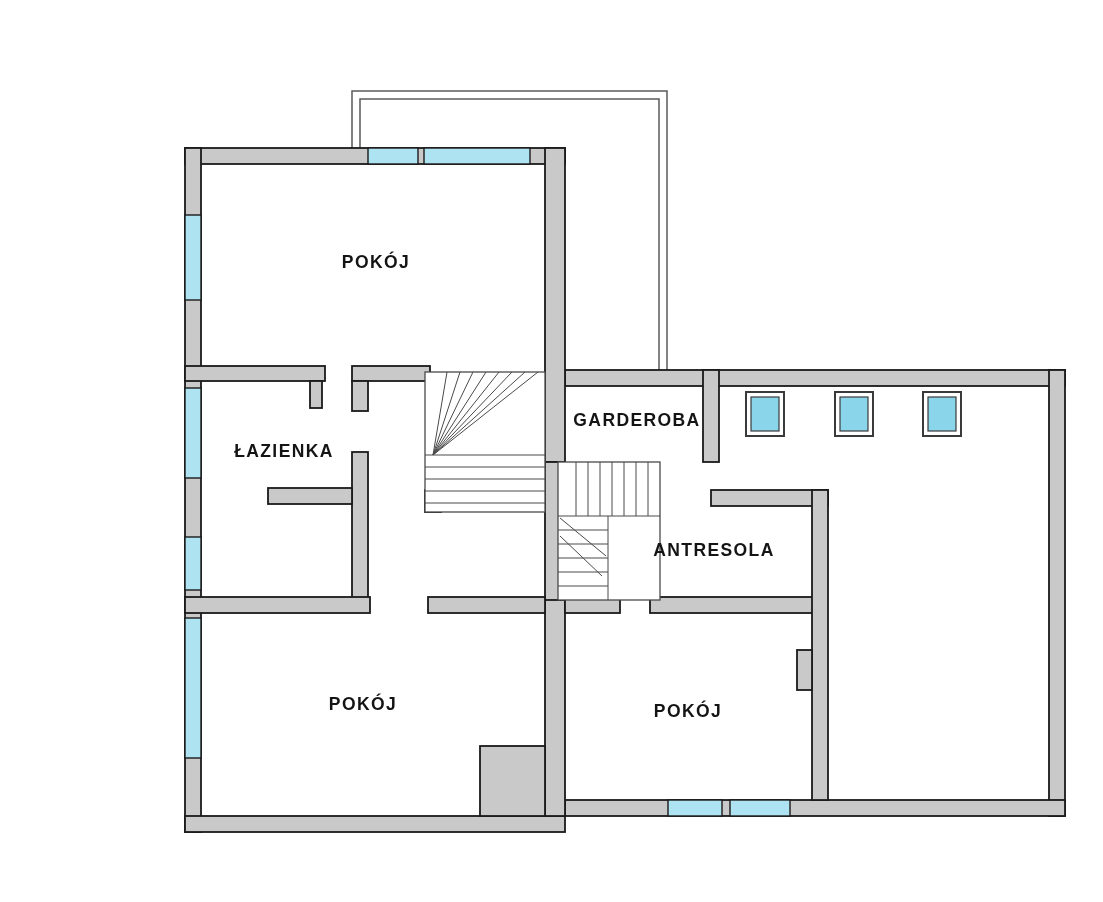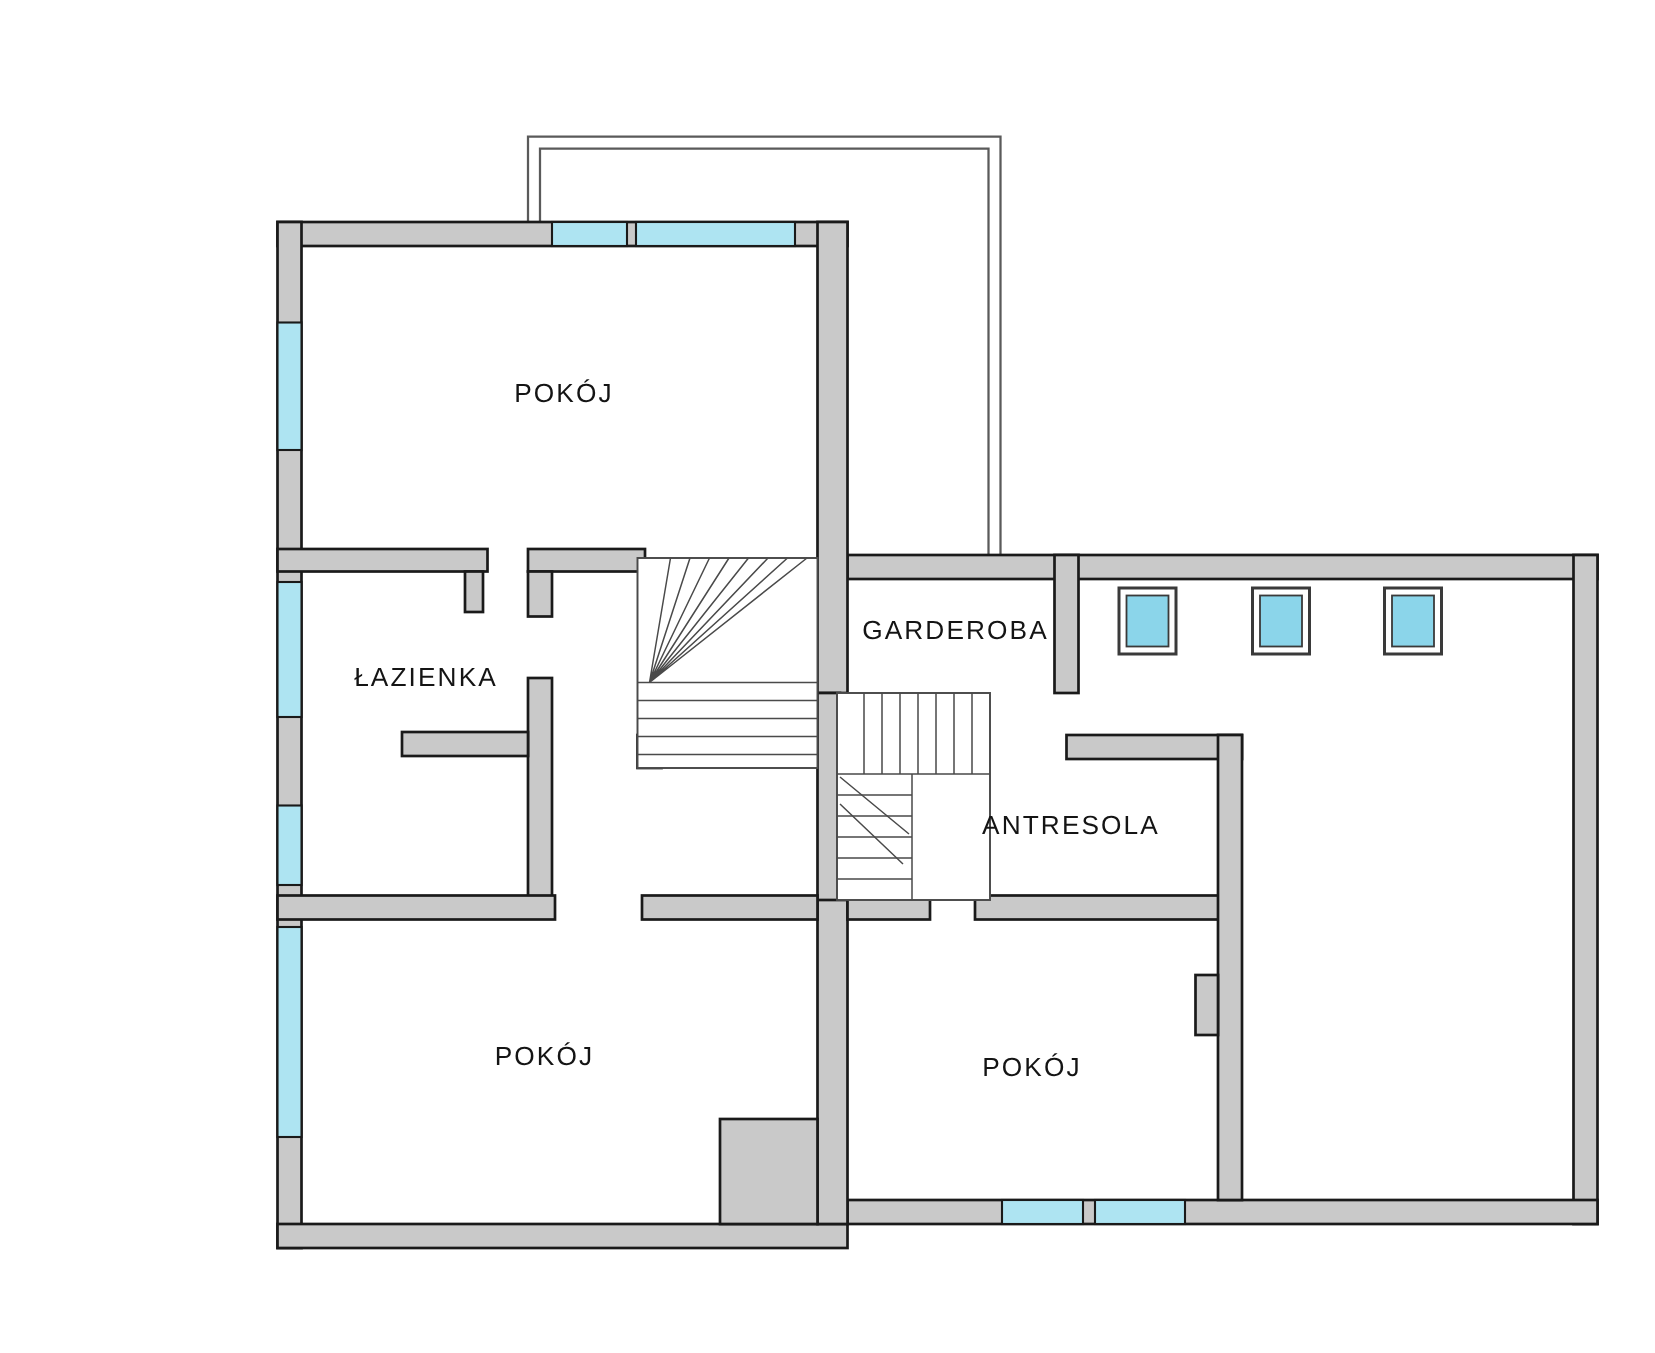--- a/index.html
+++ b/index.html
@@ -1,16 +1,16 @@
 <!DOCTYPE html>
 <html style="--background: #ffffff; --wall: #c9c9c9; --outline: #1a1a1a; --window: #aee4f2; --skylight: #8bd5ea;"><head>
 <meta charset="utf-8">
 <style>
   html,body{margin:0;padding:0;background:var(--background,#fff);}
-  .plan-wrap{position:relative;width:1103px;height:902px;background:var(--background,#fff);overflow:hidden;}
+  .plan-wrap{position:relative;width:1103px;height:902px;background:var(--background,#fff);overflow:hidden;font-weight:bold;}
   svg{display:block}
   .wall{fill:var(--wall,#c9c9c9);stroke:var(--outline,#1a1a1a);stroke-width:1.8;}
   .window{fill:var(--window,#aee4f2);stroke:var(--outline,#1a1a1a);stroke-width:1.4;}
   .stair-box{fill:#ffffff;stroke:#4a4a4a;stroke-width:1.3;}
   .stair-line{stroke:#4a4a4a;stroke-width:1;fill:none;}
   .balcony-line{fill:none;stroke:#5a5a5a;stroke-width:1.5;}
   .sky-frame{fill:#ffffff;stroke:#3a3a3a;stroke-width:2;}
   .sky-pane{fill:var(--skylight,#8bd5ea);stroke:#3a3a3a;stroke-width:1.2;}
   .room-label{font-family:"Liberation Sans",sans-serif;font-size:17.5px;fill:#141414;
               text-anchor:middle;letter-spacing:0.08em;}

